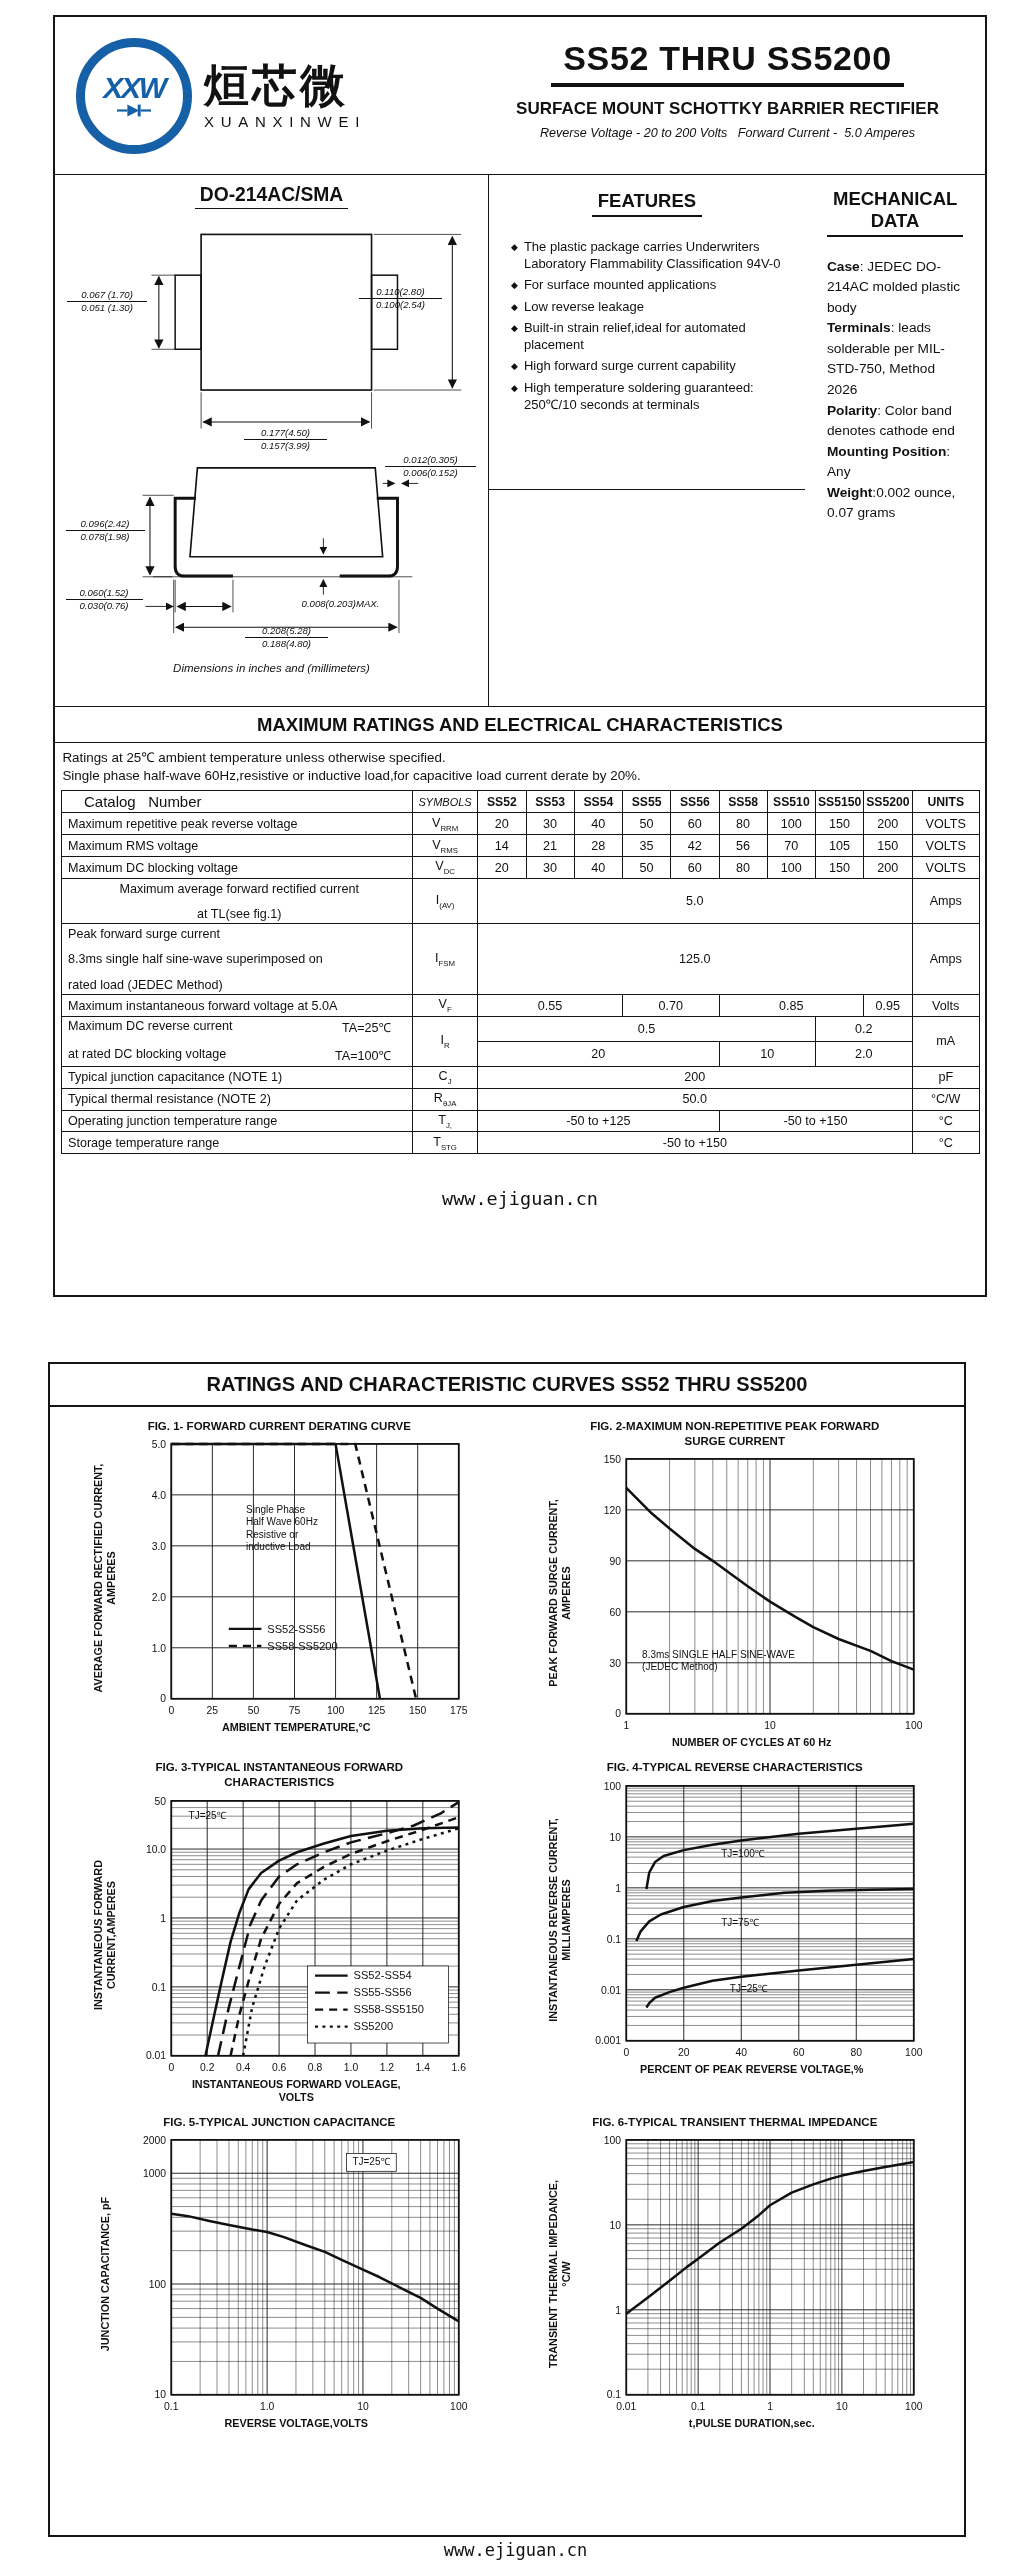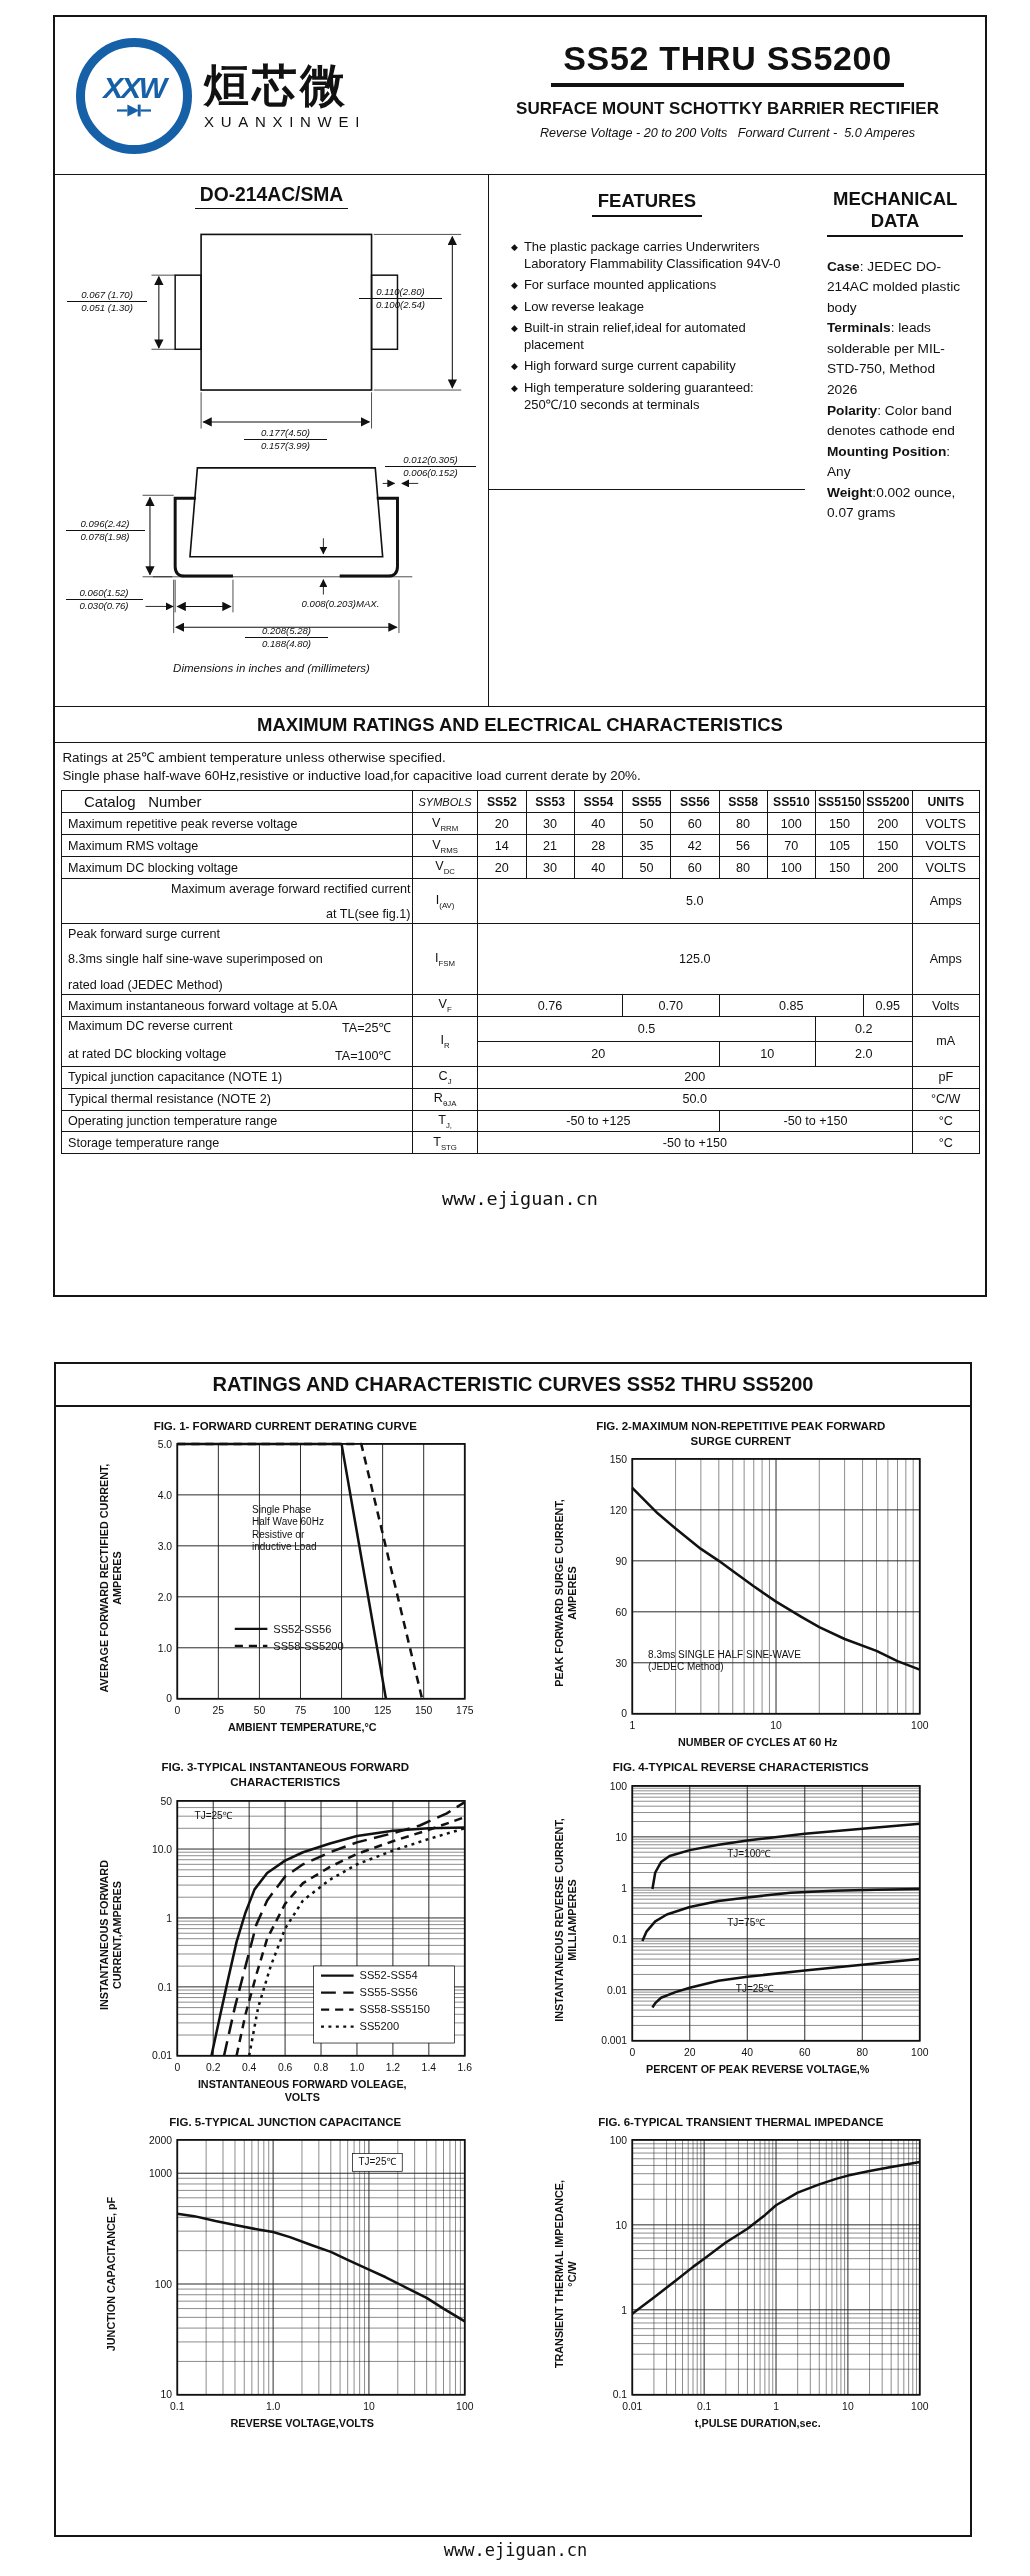--- a/index.html
+++ b/index.html
@@ -1,19 +1,19 @@
 <!DOCTYPE html>
 <html style="font-size:12px"><head>
 <meta charset="utf-8">
 <style>
   html,body{margin:0;padding:0;background:#fff}
   body{width:1031px;height:2576px;position:relative;font-family:"Liberation Sans",sans-serif;color:#111}
   .page{position:absolute;background:#fff;border:2.2px solid #151515}
   #p1{left:53px;top:15px;width:930px;height:1278px}
-  #p2{left:54px;top:1362px;width:914px;height:1171px}
+  #p2{left:48px;top:1362px;width:914px;height:1171px}
 
   
   .hdr{display:flex;height:157px;border-bottom:1.5px solid #151515}
   .logoWrap{width:415px;display:flex;align-items:center;padding-left:21px;box-sizing:border-box}
   .logoCircle{width:98px;height:98px;border-radius:50%;border:9px solid #1660a8;display:flex;flex-direction:column;align-items:center;justify-content:center;flex:none}
   .logoXXW{font-weight:bold;font-style:italic;font-size:30px;color:#1660a8;letter-spacing:-2.2px;line-height:1}
   .logoTxt{margin-left:12px}
   .logoCn{font-size:45px;font-weight:bold;letter-spacing:3px;line-height:1.1}
   .logoEn{font-size:15px;letter-spacing:6.7px;margin-top:3px}
   .titleBlock{flex:1;text-align:center;padding-top:22px}
@@ -50,21 +50,21 @@
   table.rt{border-collapse:collapse;margin:1.5px 6px;width:919px;table-layout:fixed}
   table.rt td,table.rt th{border:1.5px solid #151515;text-align:center;font-size:12.6px;padding:2.2px 1.5px;font-weight:normal;overflow:hidden}
   table.rt .lbl{text-align:left;padding-left:6px}
   table.rt .hdrCat{font-size:15px;text-align:left;padding-left:22px;white-space:pre}
   table.rt .hdrSym{font-style:italic;font-size:11px}
   table.rt .hdrPart,table.rt .hdrUnits{font-weight:bold;font-size:12.2px}
   table.rt sub{font-size:7.8px}
   .tall2{height:45px}
   .tall3{height:71px}
   .stack3{display:flex;flex-direction:column;justify-content:space-between;height:65px;text-align:left}
-  .stack2{display:flex;flex-direction:column;justify-content:space-between;height:39px;text-align:right}
+  .stack2{display:flex;flex-direction:column;justify-content:space-between;height:39px;text-align:center}
   .irline{display:flex;justify-content:space-between;padding-right:19.3px}
   .noteBlk{font-size:13px;padding:6px 7.4px;line-height:1.45}
   .noteBlk .nl{padding-left:34px}
   .noteBlk .lbl0{font-weight:bold}
   .site{font-family:"DejaVu Sans Mono",monospace;font-size:18.5px;text-align:center;margin-top:34px}
   #site2{position:absolute;left:0;top:2540px;width:100%;text-align:center;font-family:"DejaVu Sans Mono",monospace;font-size:17px}
 
   
   .p2title{border-bottom:2.2px solid #151515;text-align:center;font-weight:bold;font-size:20px;padding:9px 0}
   .figGrid{display:grid;grid-template-columns:1fr 1fr;padding:4.5px 1.5px}
@@ -319,21 +319,21 @@
               <span>rated load (JEDEC Method)</span>
             </div>
       </td>
       <td><span>I</span><sub>FSM</sub></td>
       <td colspan="9">125.0</td>
       <td>Amps</td>
     </tr>
     <tr>
       <td class="lbl">Maximum instantaneous forward voltage at 5.0A</td>
       <td><span>V</span><sub>F</sub></td>
-      <td colspan="3">0.76</td>
+      <td colspan="3">0.55</td>
       <td colspan="2">0.70</td>
       <td colspan="3">0.85</td>
       <td>0.95</td>
       <td>Volts</td>
     </tr>
     <tr>
       <td class="lbl" rowspan="2">
         <div class="irline">
               <span>Maximum DC reverse current</span>
               <span>TA=25℃</span>

